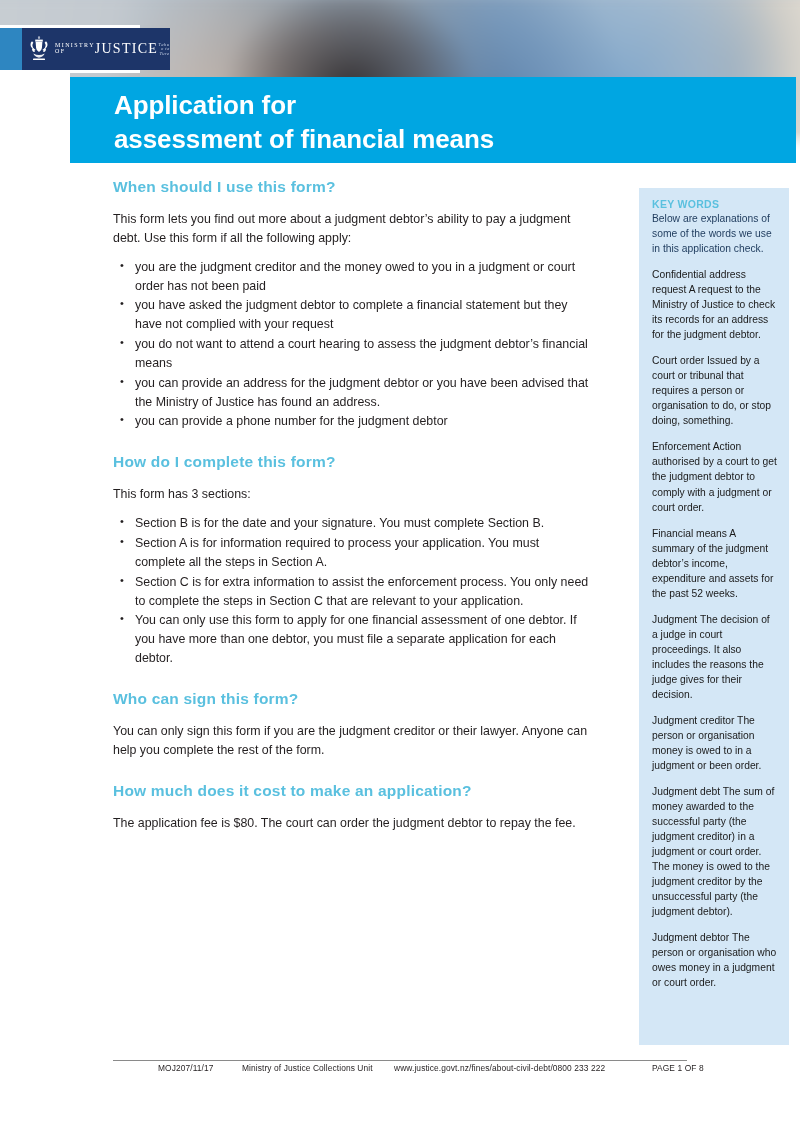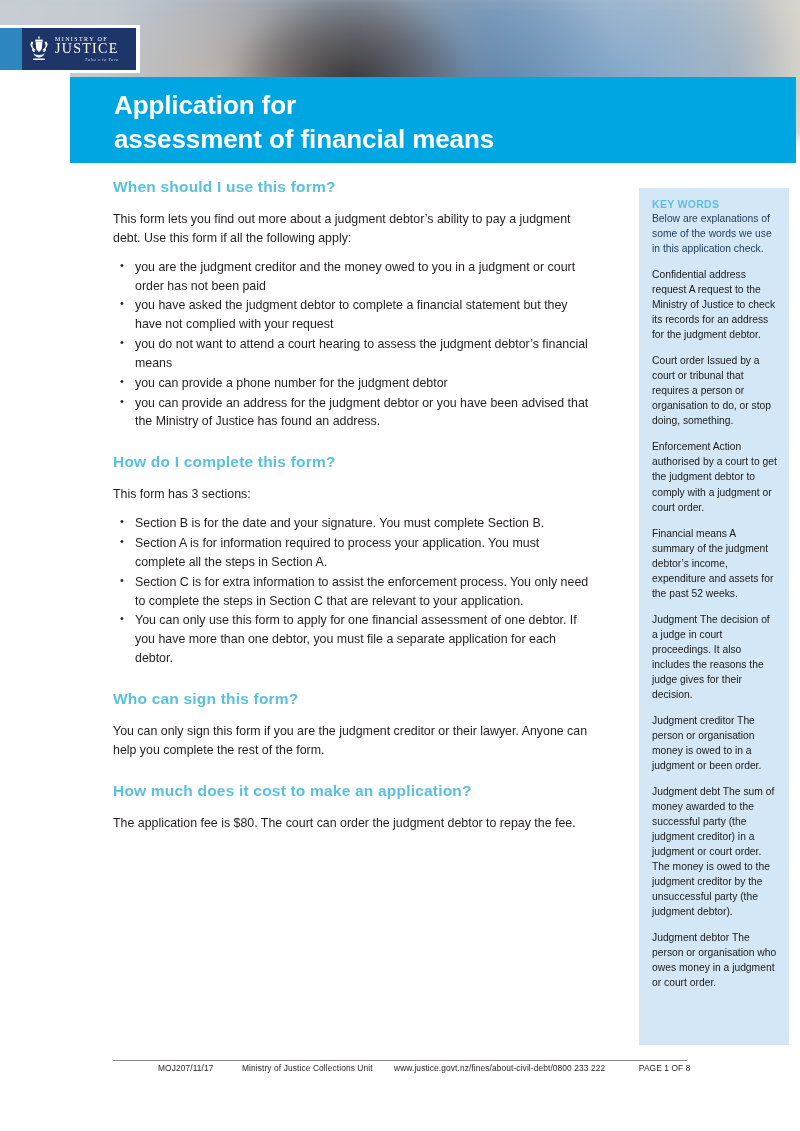--- a/index.html
+++ b/index.html
@@ -87,21 +87,21 @@
     gap: 6px;
   }
   .crest {
     width: 20px;
     height: 30px;
     flex: 0 0 20px;
     position: relative;
   }
   .logo-words {
     display: flex;
-    flex-direction: column;
+    flex-direction: row;
     justify-content: space-between;
     line-height: 1;
   }
   .logo-ministry {
     color: #ffffff;
     font-size: 6px;
     letter-spacing: 1.4px;
     font-weight: 400;
     font-family: "Liberation Serif", serif;
   }
@@ -243,21 +243,21 @@
     align-items: baseline;
     font-size: 8.4px;
     color: #231f20;
     letter-spacing: 0.1px;
     white-space: nowrap;
   }
   .f-code { width: 84px; flex: 0 0 84px; padding-left: 45px; }
   .f-unit { width: 152px; flex: 0 0 152px; }
   .f-url  { flex: 1 1 auto; }
   .f-phone { width: 86px; flex: 0 0 86px; }
-  .f-page { width: 78px; flex: 0 0 78px; text-align: left; }
+  .f-page { width: 78px; flex: 0 0 78px; text-align: center; }
 </style>
 </head>
 <body>
 
 <div class="page">
 
   <div class="header-photo">
     <div class="photo-layer"></div>
     <div class="photo-fade-bottom"></div>
   </div>
@@ -296,22 +296,22 @@
   <div class="body-wrap">
     <div class="main-col">
 
       <div class="section">
         <h2 class="section-head">When should I use this form?</h2>
         <p class="para">This form lets you find out more about a judgment debtor’s ability to pay a judgment debt. Use this form if all the following apply:</p>
         <ul class="bullets">
           <li>you are the judgment creditor and the money owed to you in a judgment or court order has not been paid</li>
           <li>you have asked the judgment debtor to complete a financial statement but they have not complied with your request</li>
           <li>you do not want to attend a court hearing to assess the judgment debtor’s financial means</li>
+          <li>you can provide an address for the judgment debtor or you have been advised that the Ministry of Justice has found an address.</li>
           <li>you can provide a phone number for the judgment debtor</li>
-          <li>you can provide an address for the judgment debtor or you have been advised that the Ministry of Justice has found an address.</li>
         </ul>
       </div>
 
       <div class="section">
         <h2 class="section-head">How do I complete this form?</h2>
         <p class="para">This form has 3 sections:</p>
         <ul class="bullets">
           <li>Section B is for the date and your signature. You must complete Section B.</li>
           <li>Section A is for information required to process your application. You must complete all the steps in Section A.</li>
           <li>Section C is for extra information to assist the enforcement process. You only need to complete the steps in Section C that are relevant to your application.</li>

